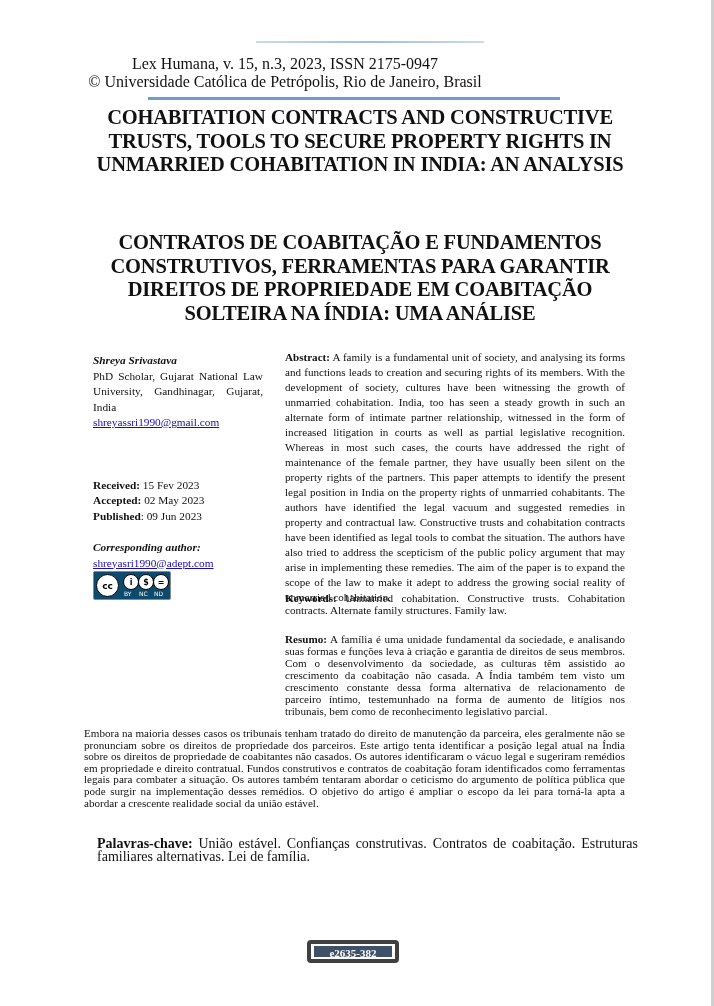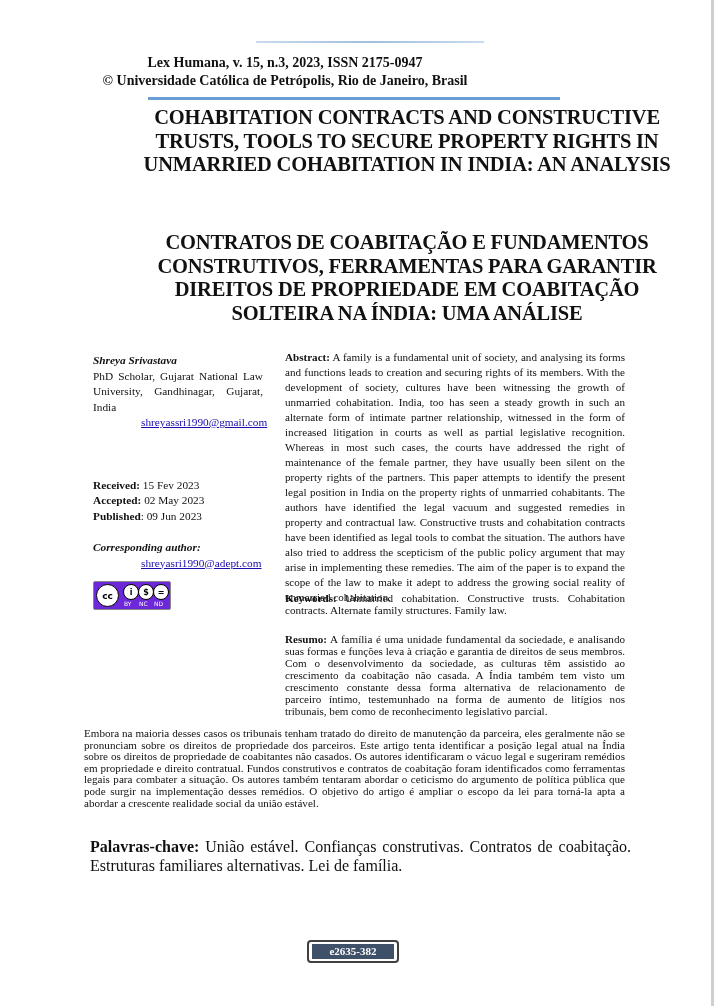--- a/index.html
+++ b/index.html
@@ -5,50 +5,50 @@
   html, body { margin: 0; padding: 0; }
   body {
     width: 714px; height: 1006px; background: #ffffff; position: relative; overflow: hidden;
     font-family: "Liberation Serif", "DejaVu Serif", serif; color: #111;
   }
   .right-edge { position: absolute; top: 0; right: 0; width: 3px; height: 1006px; background: #cfcfcf; }
   .top-rule {
     position: absolute; left: 256px; top: 41px; width: 228px; height: 2px;
     background: linear-gradient(90deg, #c9dbee, #9fbfdf, #c9dbee);
   }
-  .journal-line { position: absolute; left: 0; width: 570px; text-align: center; font-size: 14px; font-weight: bold; }
+  .journal-line { position: absolute; left: 0; width: 570px; text-align: center; font-size: 16px; font-weight: normal; }
   .journal-line.l1 { top: 55px; }
   .journal-line.l2 { top: 73px; }
   .blue-rule { position: absolute; left: 148px; top: 97px; width: 412px; height: 3px; background: #6a9fd4; }
   .title-en, .title-pt {
     position: absolute; left: 90px; width: 540px; text-align: center;
-    font-weight: bold; font-size: 20.5px; line-height: 23.5px; letter-spacing: -0.2px; margin-left: 47px;
+    font-weight: bold; font-size: 20.5px; line-height: 23.5px; letter-spacing: -0.2px;
   }
   .title-en { top: 106px; }
   .title-pt { top: 231px; }
   .side { position: absolute; left: 93px; top: 353px; width: 170px; font-size: 11.3px; line-height: 15.5px; }
   .side .name { font-weight: bold; font-style: italic; }
   .side .just { text-align: justify; text-align-last: left; }
-  .side a, .side .link { color: #1a0dab; text-decoration: underline; margin-left: 48px; }
+  .side a, .side .link { color: #1a0dab; text-decoration: underline; }
   .side .gap { height: 15px; }
   .side .dates { margin-top: 0; }
   .side b { font-weight: bold; }
-  .cc { margin-top: 10px; width: 76px; height: 27px; background: #6d28d9; border: 1px solid #888; border-radius: 2px; position: relative; }
+  .cc { width: 76px; height: 27px; background: #0c4a6e; border: 1px solid #888; border-radius: 2px; position: relative; }
   .cc .cc-circle { position: absolute; left: 2px; top: 2px; width: 21px; height: 21px; border-radius: 50%; background: #fff; border: 1px solid #000; color: #000; font: bold 9px "DejaVu Sans", sans-serif; display: flex; align-items: center; justify-content: center; }
   .cc .ic { position: absolute; top: 2px; width: 14px; height: 14px; border-radius: 50%; background: #fff; border: 1px solid #000; color: #000; font: bold 8px "DejaVu Sans", sans-serif; display: flex; align-items: center; justify-content: center; }
   .cc .lbl { position: absolute; top: 18px; color: #fff; font: 6px "DejaVu Sans", sans-serif; }
   .abstract { position: absolute; left: 285px; top: 350px; width: 340px; font-size: 11.1px; line-height: 15px; text-align: justify; }
   .abstract b { font-weight: bold; }
   .keywords { position: absolute; left: 285px; top: 593px; width: 340px; font-size: 11.1px; line-height: 11.6px; text-align: justify; }
   .resumo { position: absolute; left: 285px; top: 633px; width: 340px; font-size: 11.1px; line-height: 12px; text-align: justify; }
   .resumo-cont { position: absolute; left: 84px; top: 728px; width: 541px; font-size: 11.1px; line-height: 11.6px; text-align: justify; }
-  .palavras { position: absolute; left: 90px; top: 837px; width: 541px; font-size: 16px; line-height: 19px; text-align: justify; }
+  .palavras { position: absolute; left: 97px; top: 837px; width: 541px; font-size: 14px; line-height: 13px; text-align: justify; }
   .page-badge {
     position: absolute; left: 307px; top: 940px; width: 92px; height: 23px;
-    border: 2px solid #404040; border-radius: 4px; box-sizing: border-box; background: #fff;
+    border: 4px solid #404040; border-radius: 4px; box-sizing: border-box; background: #fff;
   }
   .page-badge span {
     position: absolute; left: 3px; top: 2px; right: 3px; bottom: 2px; background: #3f5169;
     color: #fff; font-weight: bold; font-size: 11px; text-align: center; line-height: 15px;
   }
 </style>
 </head>
 <body>
 
 <div class="right-edge"></div>

